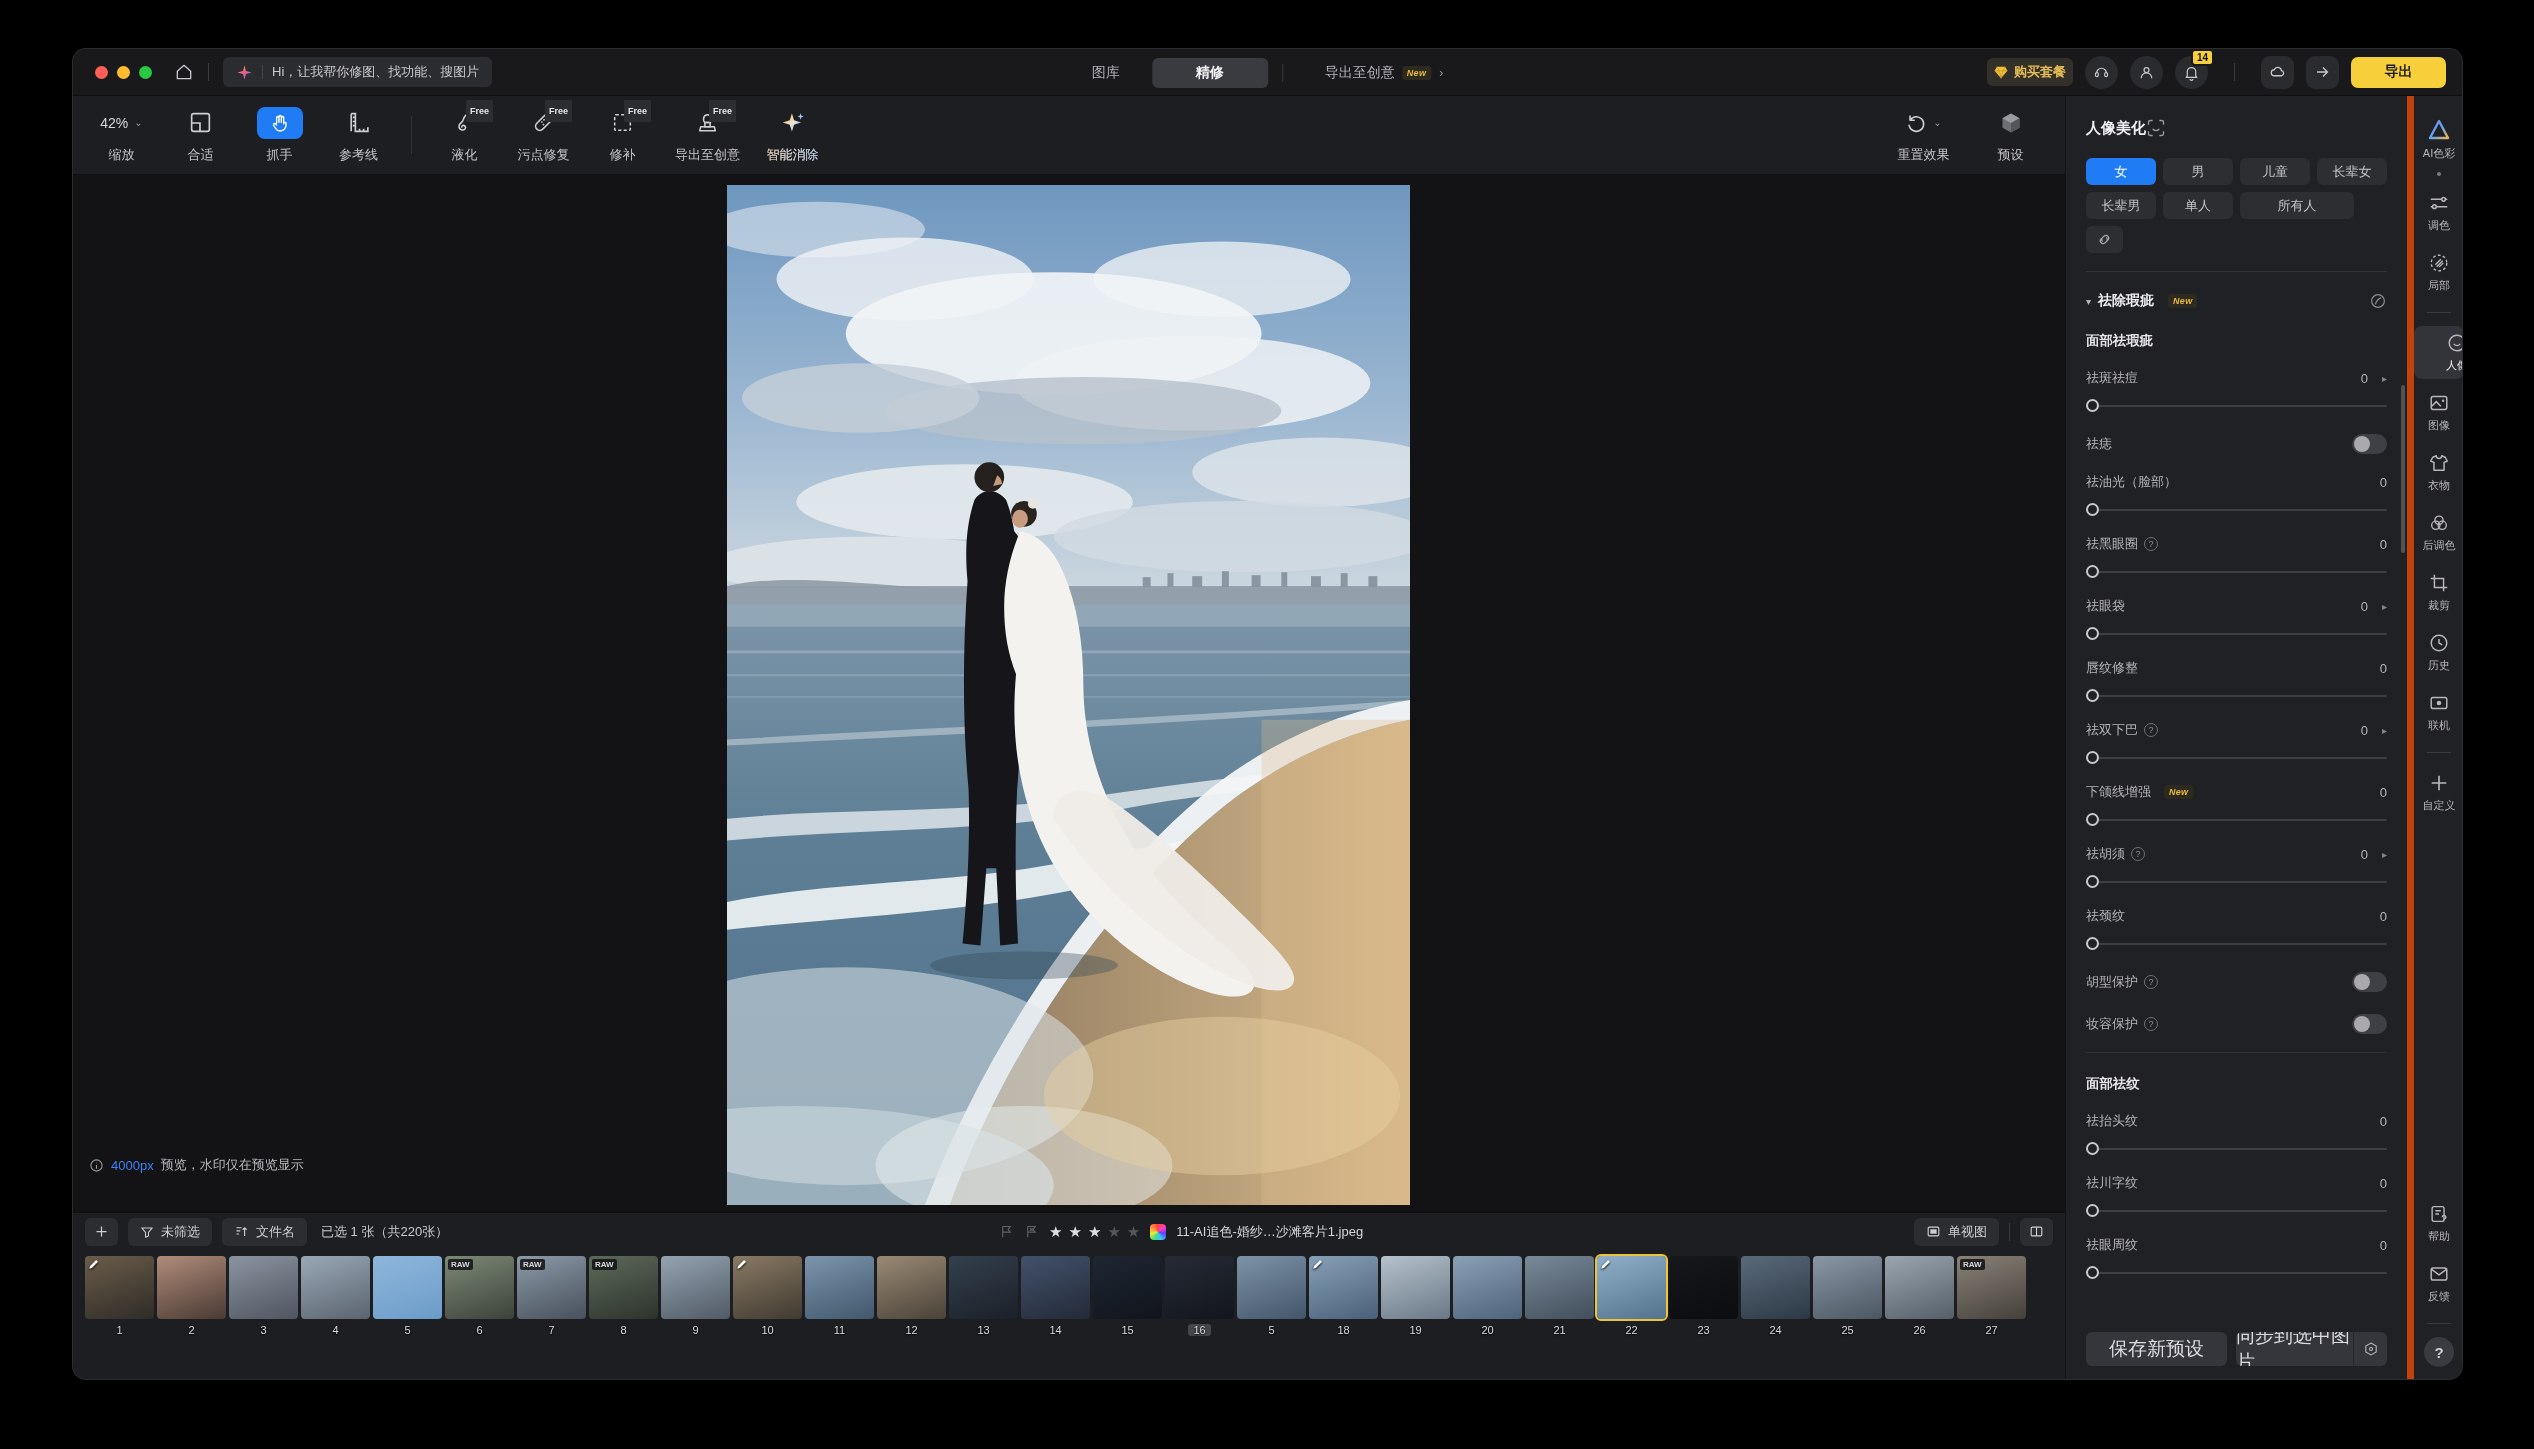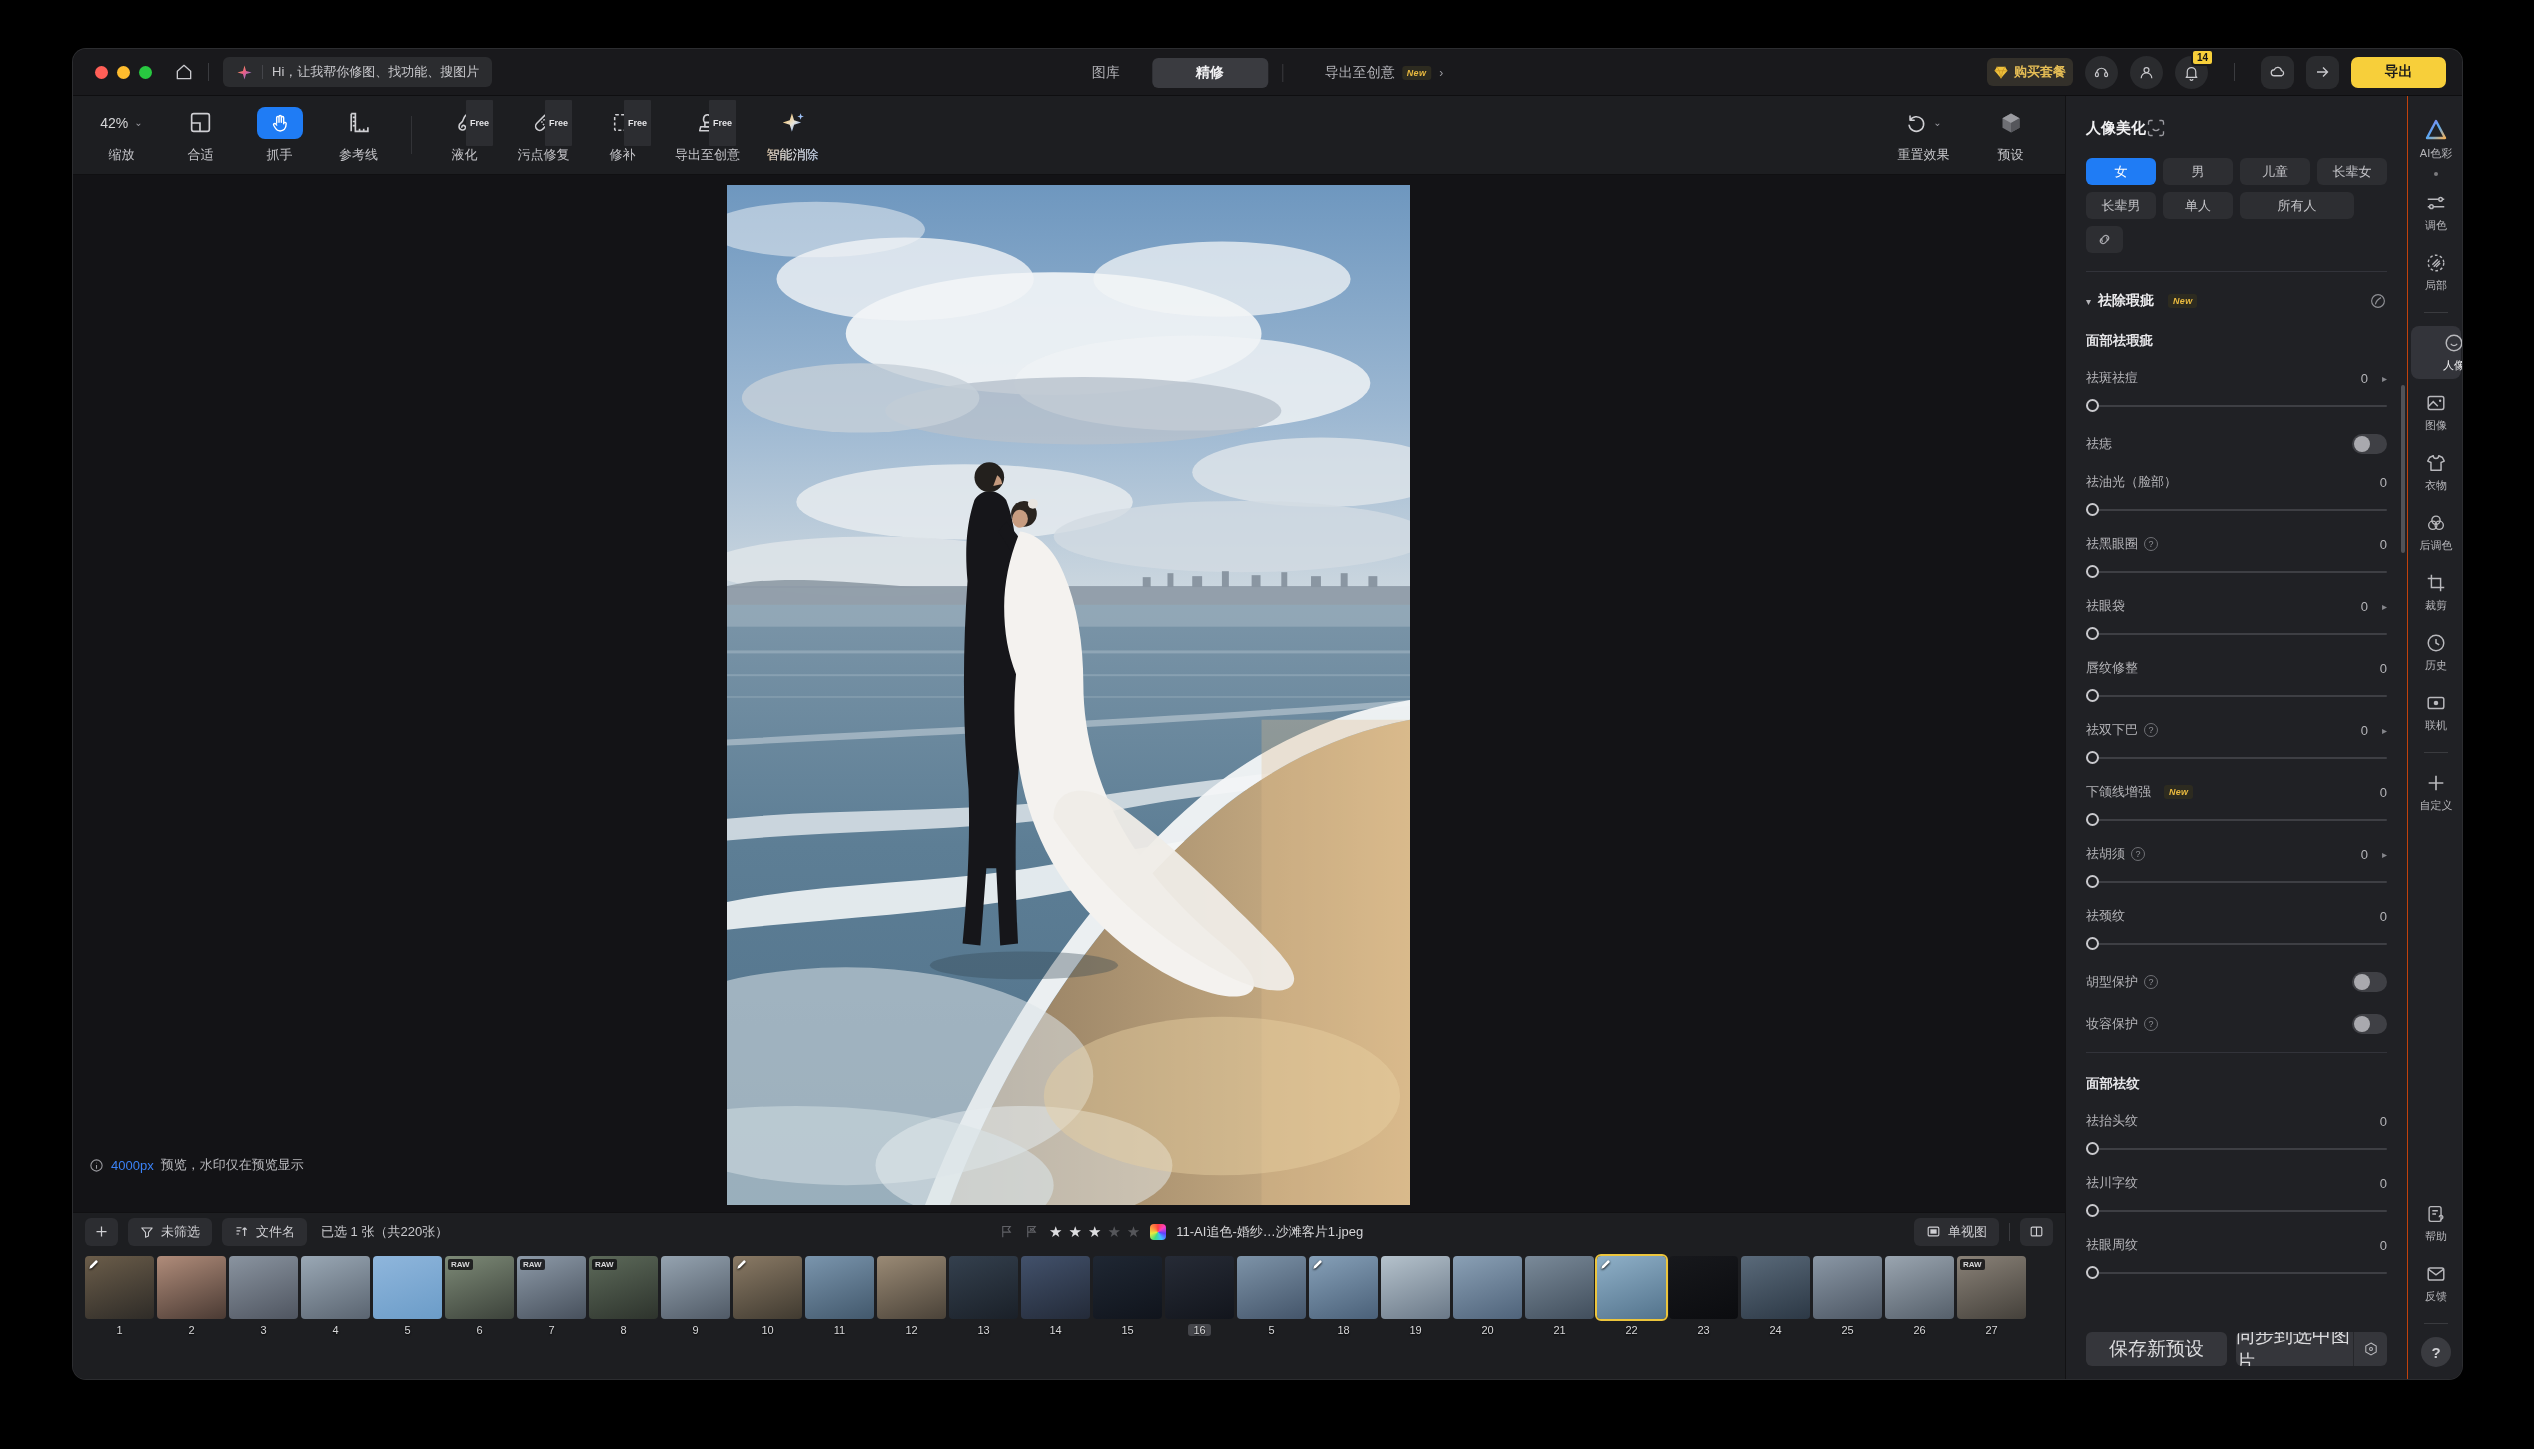--- a/index.html
+++ b/index.html
@@ -47,21 +47,21 @@
   
   .toolbar { height:79px; flex:0 0 79px; background:#1d1e21; display:flex; align-items:center;
     padding:0 22px; gap:26px; border-bottom:1px solid #101012; }
   .tool { display:flex; flex-direction:column; align-items:center; gap:7px; min-width:53px; }
   .tool .ticon { height:32px; display:flex; align-items:center; justify-content:center; position:relative; color:#cfcfd3; }
   .tool .tlabel { font-size:13px; color:#c5c5c9; white-space:nowrap; }
   .tool.active-hand .ticon { width:46px; background:#1f7cf5; border-radius:8px; color:#fff; }
   .zoom-val { font-size:14px; color:#d5d5d7; display:flex; align-items:center; gap:6px; }
   .zoom-val .chev { font-size:10px; color:#9a9aa0; }
   .free-tag { position:absolute; top:-7px; right:-16px; background:#2c2d31; color:#e4e4e7;
-    font-size:9px; font-weight:700; padding:18px 4px; border-radius:1px; }
+    font-size:9px; font-weight:700; padding:6px 4px; border-radius:1px; }
   .tool-div { width:1px; height:38px; background:#323337; }
   .ai-label { background:linear-gradient(90deg,#e8a33c,#efece6 45%,#6aa8f7);
     -webkit-background-clip:text; background-clip:text; color:transparent; }
   .toolbar-right { margin-left:auto; display:flex; gap:34px; padding-right:6px; }
 
   
   .canvas { flex:1; background:#131316; position:relative; min-height:0; }
   .photo { position:absolute; left:654px; top:10px; width:683px; height:1020px; }
   .photo svg { display:block; width:100%; height:100%; }
   .canvas-status { position:absolute; left:16px; bottom:38px; display:flex; align-items:center;
@@ -134,21 +134,21 @@
     display:flex; align-items:center; justify-content:center; }
   .pf-save { width:141px; }
   .pf-sync { flex:1; display:flex; align-items:stretch; padding:0; overflow:hidden; }
   .pf-sync .txt { flex:1; display:flex; align-items:center; justify-content:center; }
   .pf-sync .gearseg { width:34px; border-left:1px solid #26272b; display:flex; align-items:center;
     justify-content:center; color:#b9b9bd; }
   .panel-scrollthumb { position:absolute; right:2px; top:289px; width:4px; height:168px;
     background:#515257; border-radius:2px; }
 
   
-  .sidebar { width:57px; flex:0 0 57px; background:#202125; border-left:1px solid #c2410c;
+  .sidebar { width:57px; flex:0 0 57px; background:#202125; border-left:7px solid #c2410c;
     display:flex; flex-direction:column; align-items:center; padding:16px 0 12px 0; }
   .sb-item { width:50px; display:flex; flex-direction:column; align-items:center; gap:4px;
     padding:6px 0; border-radius:8px; margin-bottom:7px; color:#b8b8bc; }
   .sb-item .sblabel { font-size:11px; color:#b5b5b9; white-space:nowrap; }
   .sb-item.active { background:#33343a;padding-left:36px; }
   .sb-item.active .sblabel { color:#f0f0f2; }
   .sb-div { width:24px; height:1px; background:#3a3b3f; margin:6px 0 13px 0; }
   .sb-dot { width:4px; height:4px; border-radius:50%; background:#7a7a7e; margin:-2px 0 10px 0; }
   .sb-spacer { flex:1; }
   .help-bubble { width:30px; height:30px; border-radius:50%; background:#3a3b40; color:#cfcfd2;

